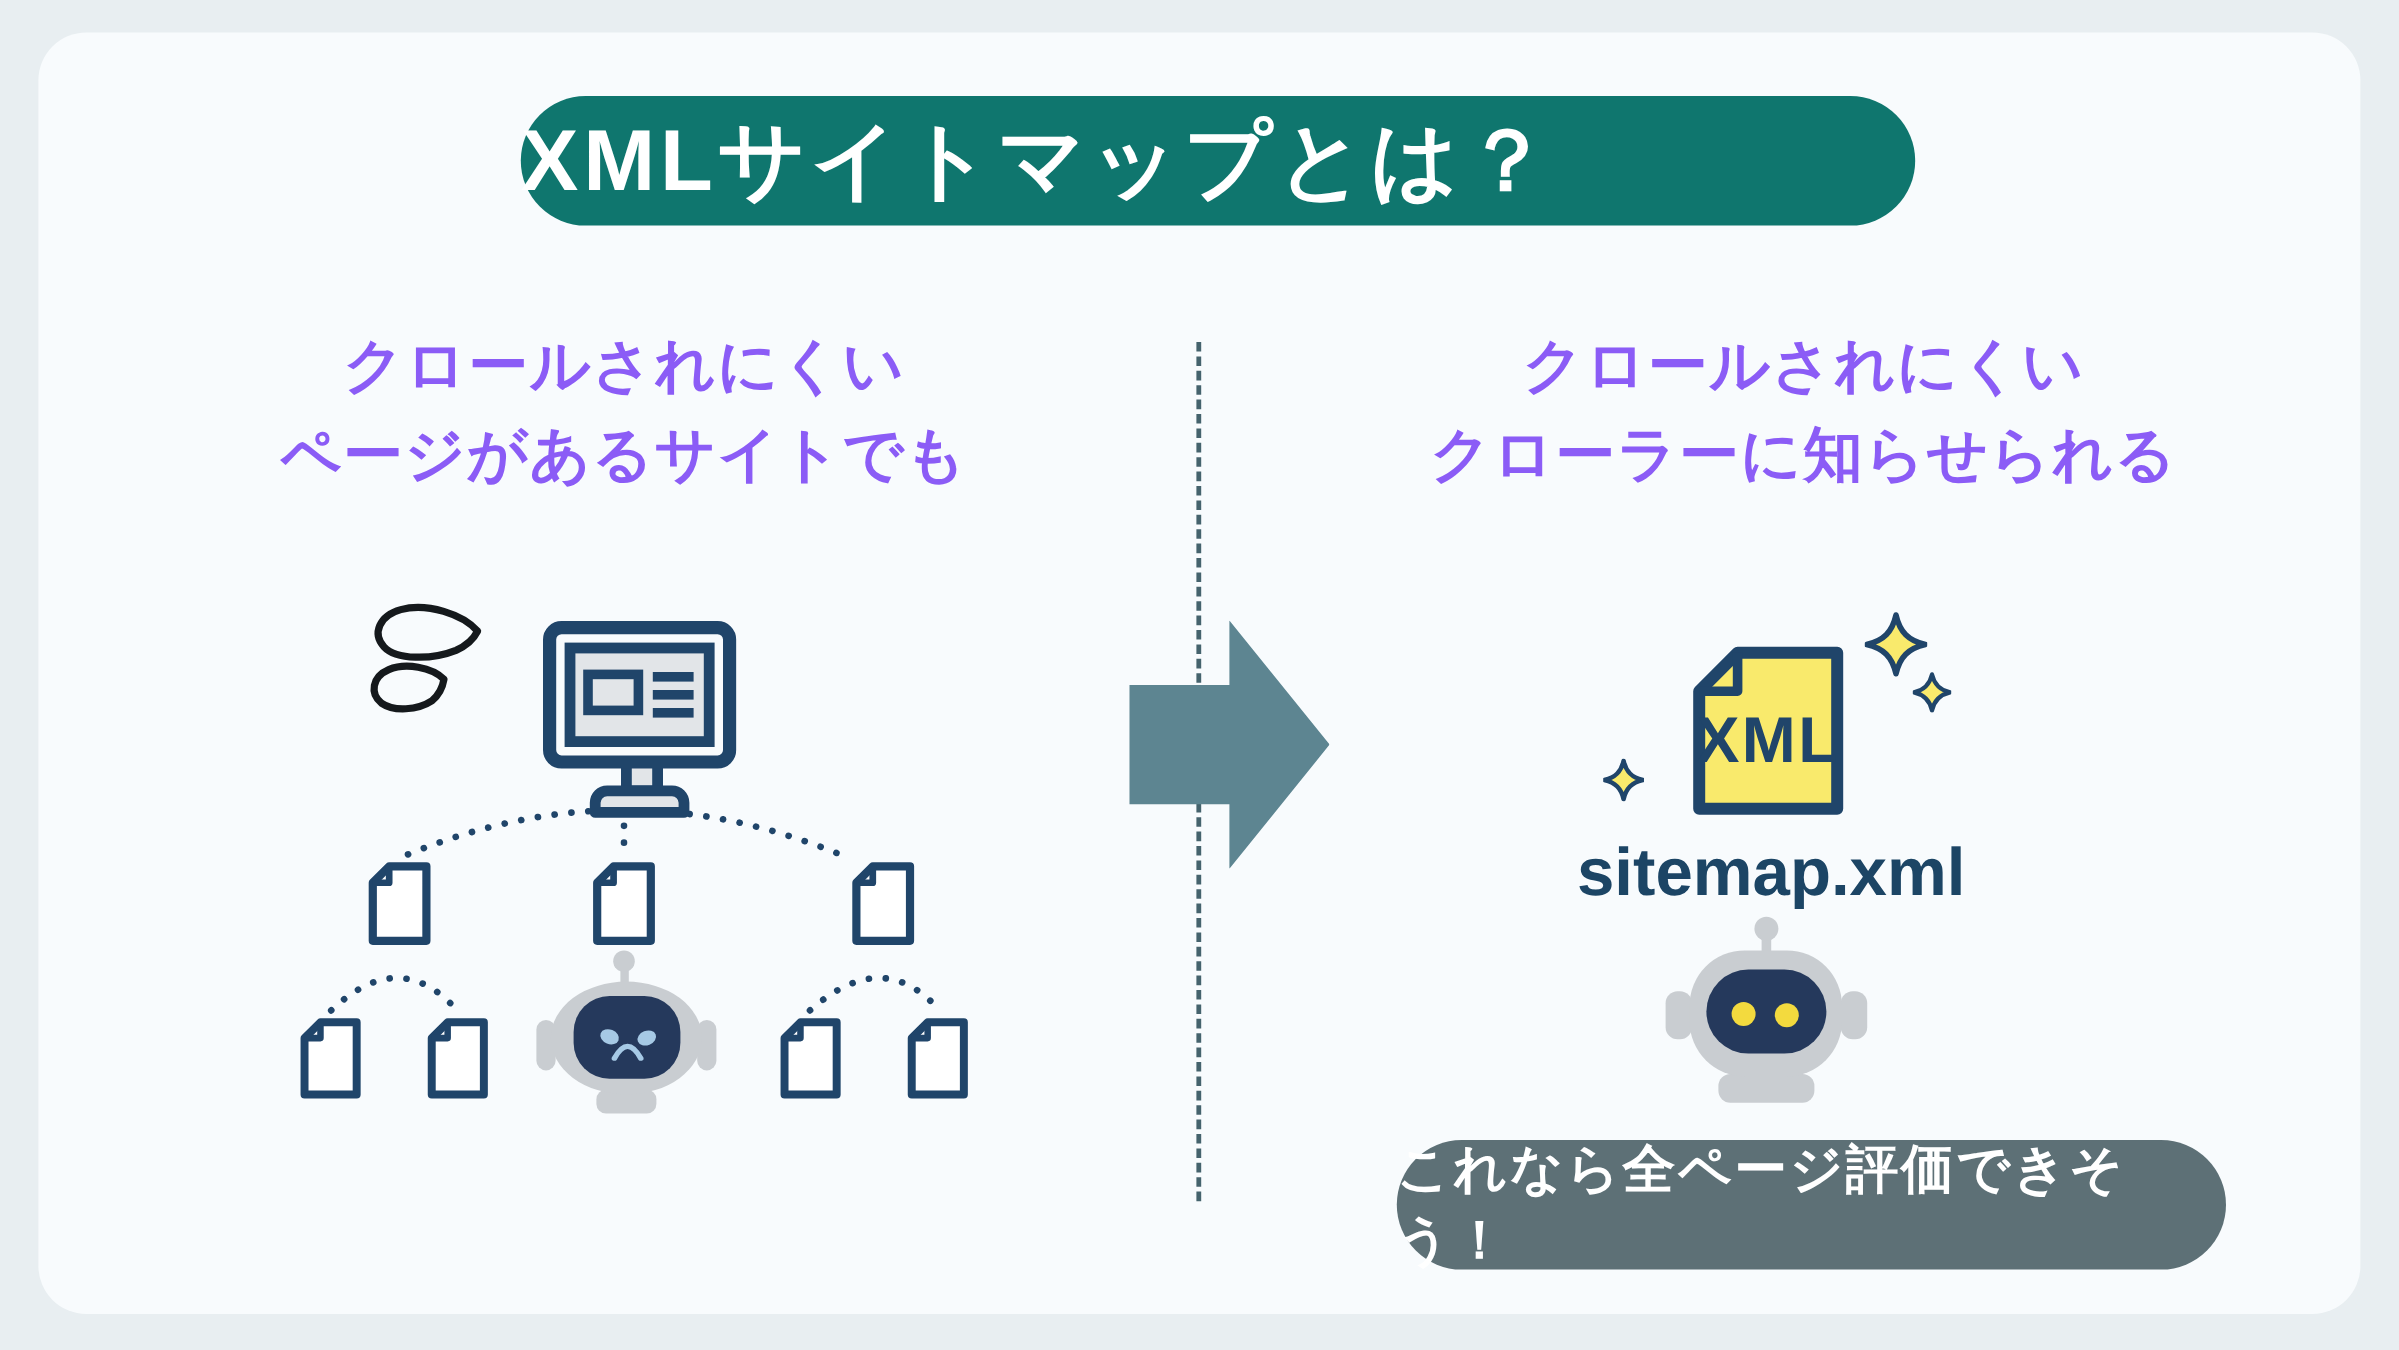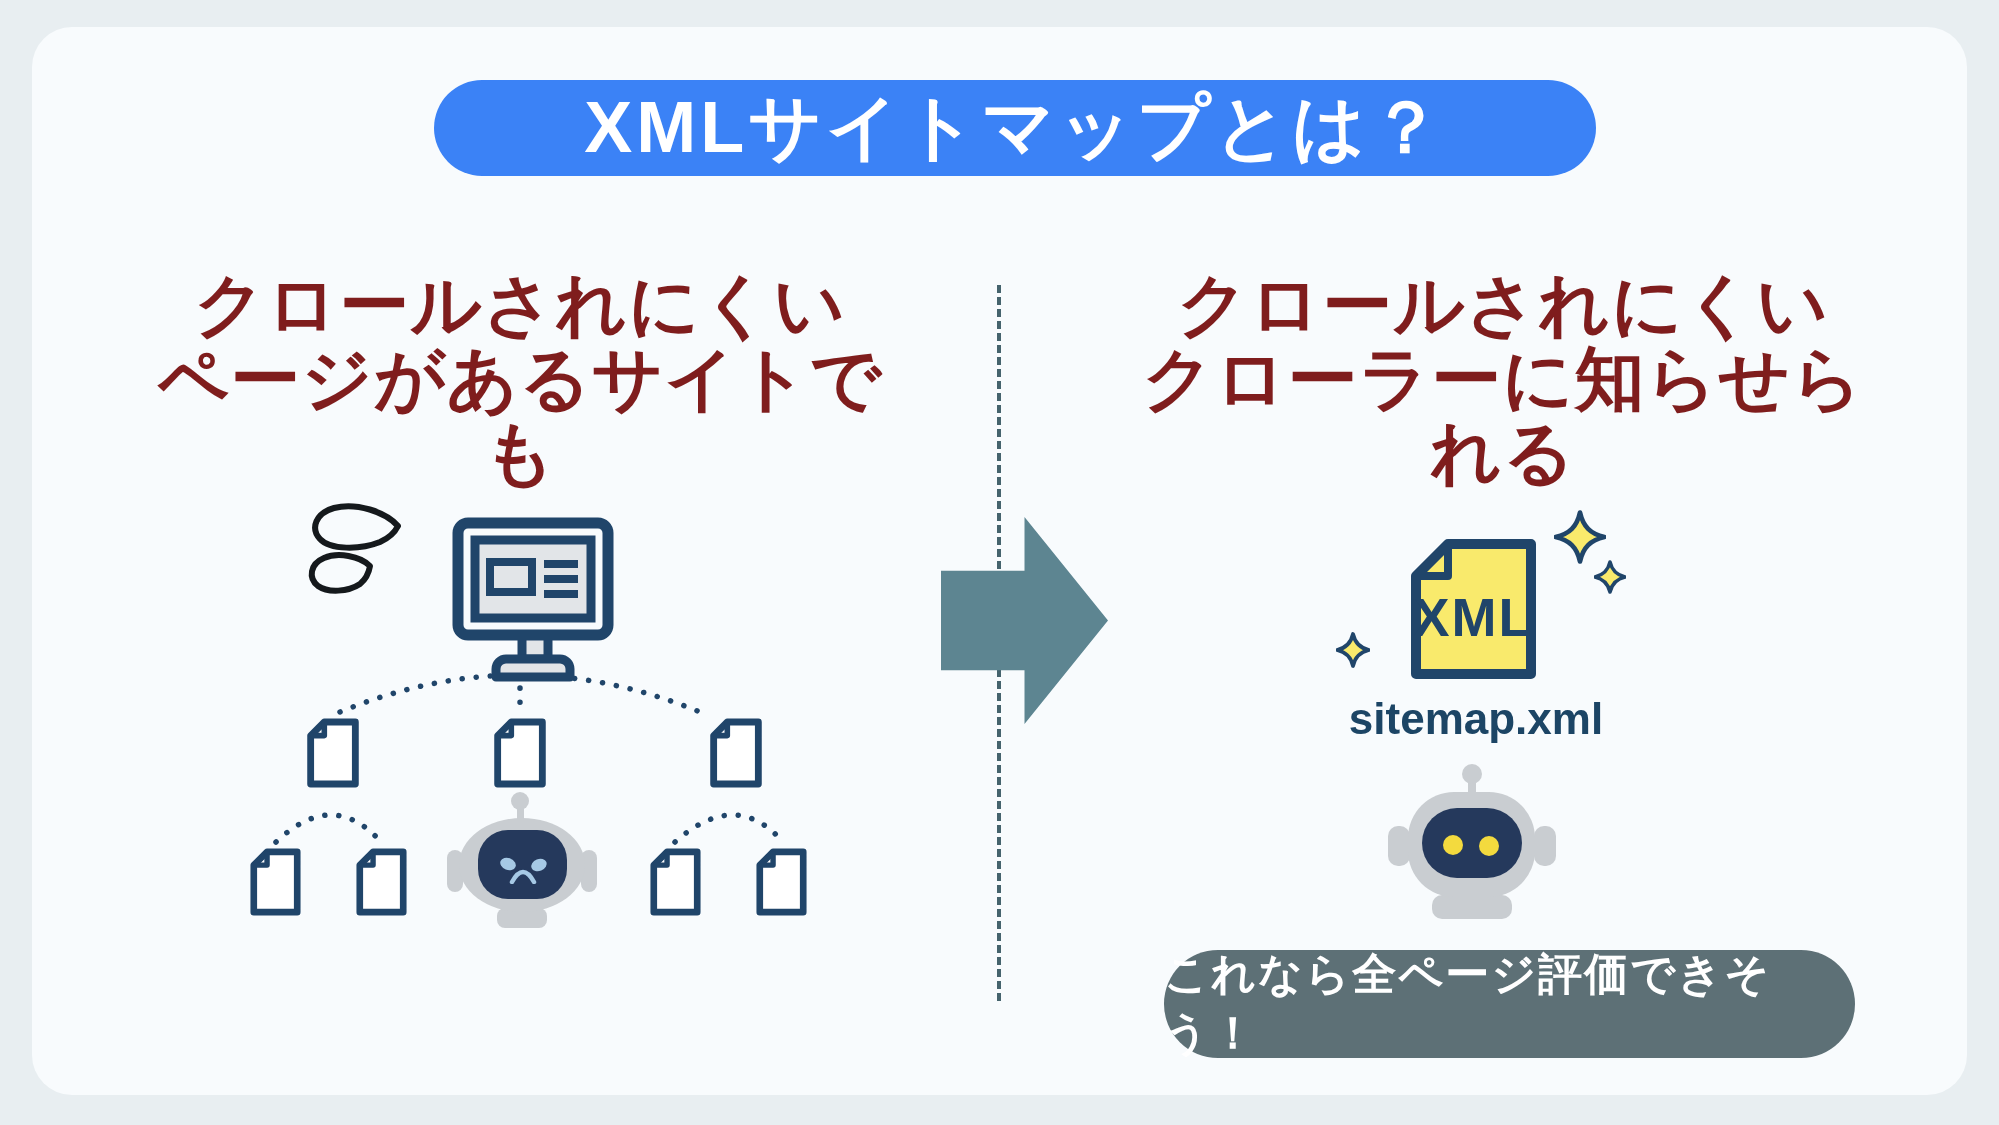--- a/index.html
+++ b/index.html
@@ -1,25 +1,25 @@
 <!DOCTYPE html>
 <html><head>
 <meta charset="utf-8">
 <style>
   html,body{margin:0;padding:0;background:#e8eef1;font-family:"Liberation Sans","DejaVu Sans",sans-serif;}
   .canvas{position:relative;width:1999px;height:1125px;background:#e8eef1;overflow:hidden;}
   .card{position:absolute;left:32px;top:27px;width:1935px;height:1068px;background:#f8fbfd;border-radius:40px;}
   .abs{position:absolute;}
 
-  .title-pill{position:absolute;left:434px;top:80px;width:1162px;height:96px;border-radius:70px;
-    background:#3b82f6;display:flex;align-items:center;justify-content:center;}
+  .title-pill{position:absolute;left:434px;top:80px;width:1162px;height:108px;border-radius:70px;
+    background:#0f766e;display:flex;align-items:center;justify-content:flex-start;}
   .title-pill span{color:#ffffff;font-size:72px;font-weight:bold;letter-spacing:4px;}
 
-  .heading{position:absolute;top:268px;text-align:center;color:#7f1d1d;font-weight:bold;
-    font-size:70px;line-height:74px;letter-spacing:1px;}
+  .heading{position:absolute;top:268px;text-align:center;color:#8b5cf6;font-weight:bold;
+    font-size:50px;line-height:74px;letter-spacing:1px;}
   .heading.left{left:135px;width:770px;}
   .heading.right{left:1120px;width:766px;}
 
   .divider{position:absolute;left:997px;top:285px;height:716px;width:0;
     border-left:4px dashed #45636d;z-index:1;}
 
   .arrow{position:absolute;left:941px;top:517px;width:167px;height:207px;background:#5d8591;z-index:2;
     clip-path:polygon(0% 26%,50% 26%,50% 0%,100% 50%,50% 100%,50% 74%,0% 74%);}
 
   .caption-pill{position:absolute;top:950px;height:108px;border-radius:56px;background:#5d7076;
@@ -35,21 +35,21 @@
   .robot{position:absolute;z-index:4;}
   .robot .part{position:absolute;}
   .gray{background:#c9cdd1;}
   .robot-sad{left:447px;top:762px;width:160px;height:170px;}
   .robot-happy{left:1388px;top:760px;width:170px;height:170px;}
 
   .xml-file{position:absolute;left:1410px;top:538px;width:127px;height:142px;z-index:3;}
   .xml-file .label{position:absolute;left:0;top:48px;width:127px;text-align:center;
     color:#20456a;font-size:54px;font-weight:bold;letter-spacing:2px;}
   .file-name{position:absolute;left:1276px;top:694px;width:400px;text-align:center;
-    color:#1c4565;font-size:44px;font-weight:bold;z-index:3;}
+    color:#1c4565;font-size:56px;font-weight:bold;z-index:3;}
   .sparkle{position:absolute;z-index:3;}
 </style>
 </head>
 <body>
 
 <div class="canvas">
   <div class="card"></div>
 
   <div class="title-pill">
     <span>XMLサイトマップとは？</span>

